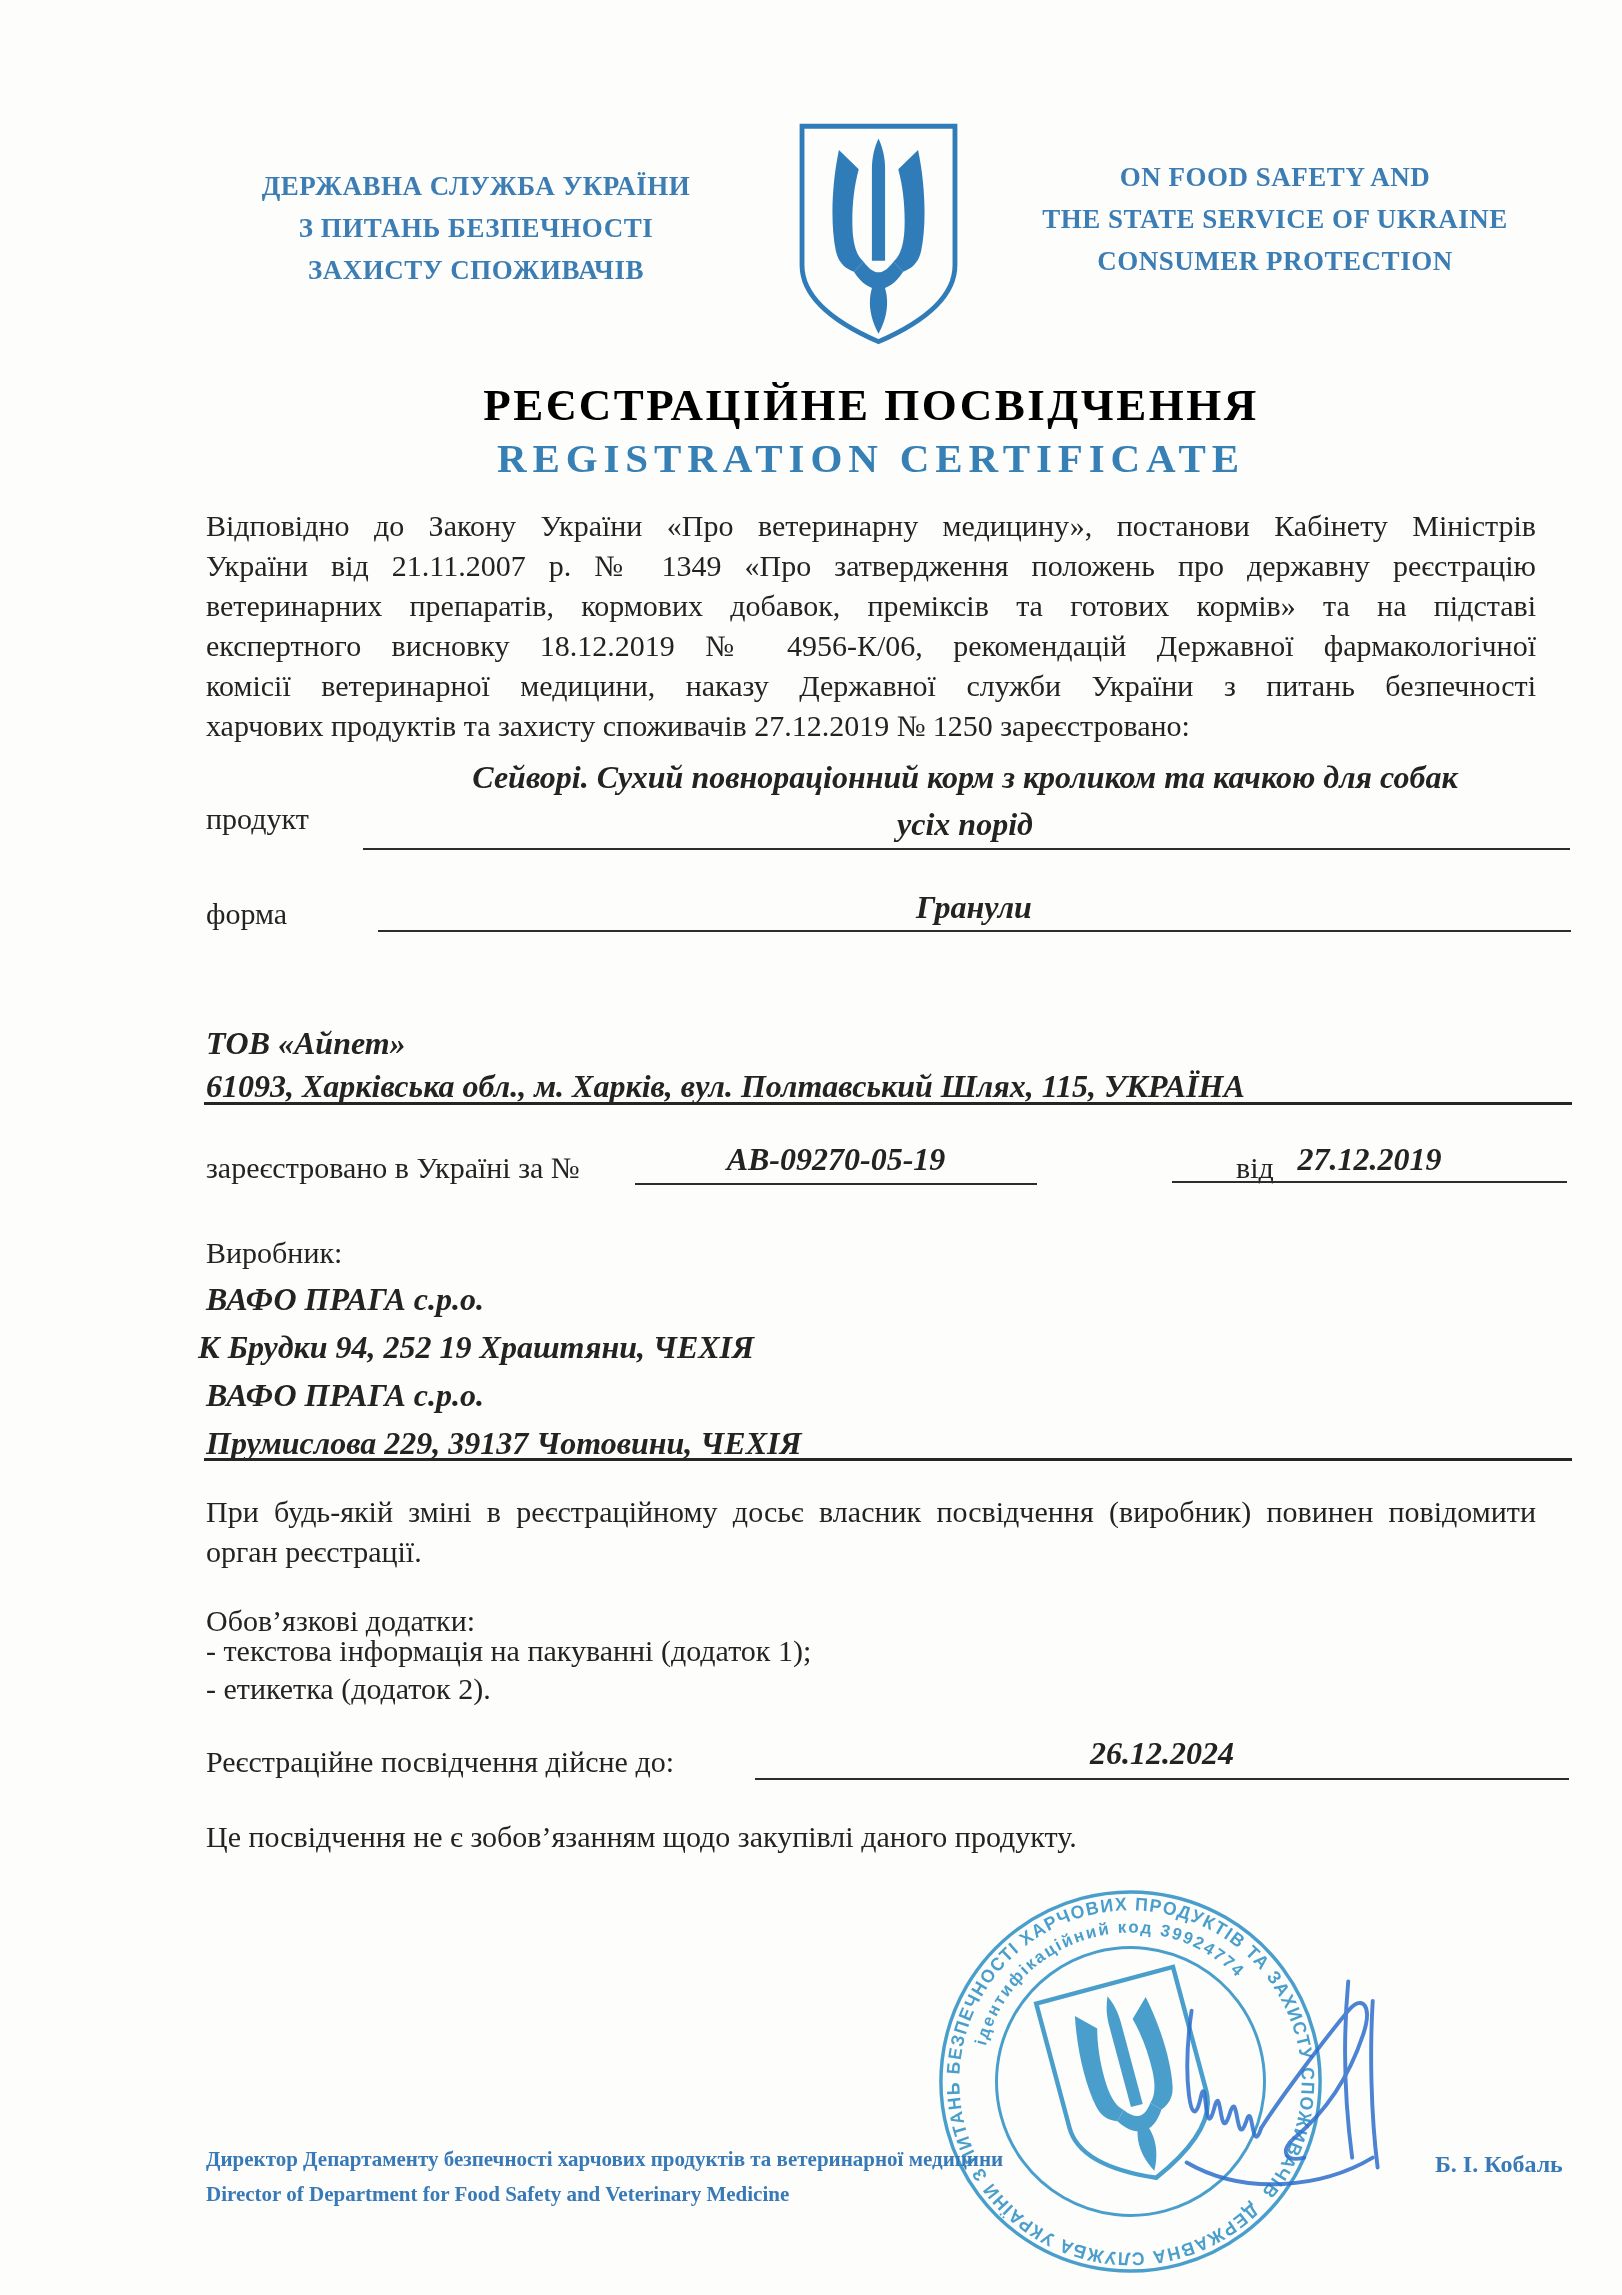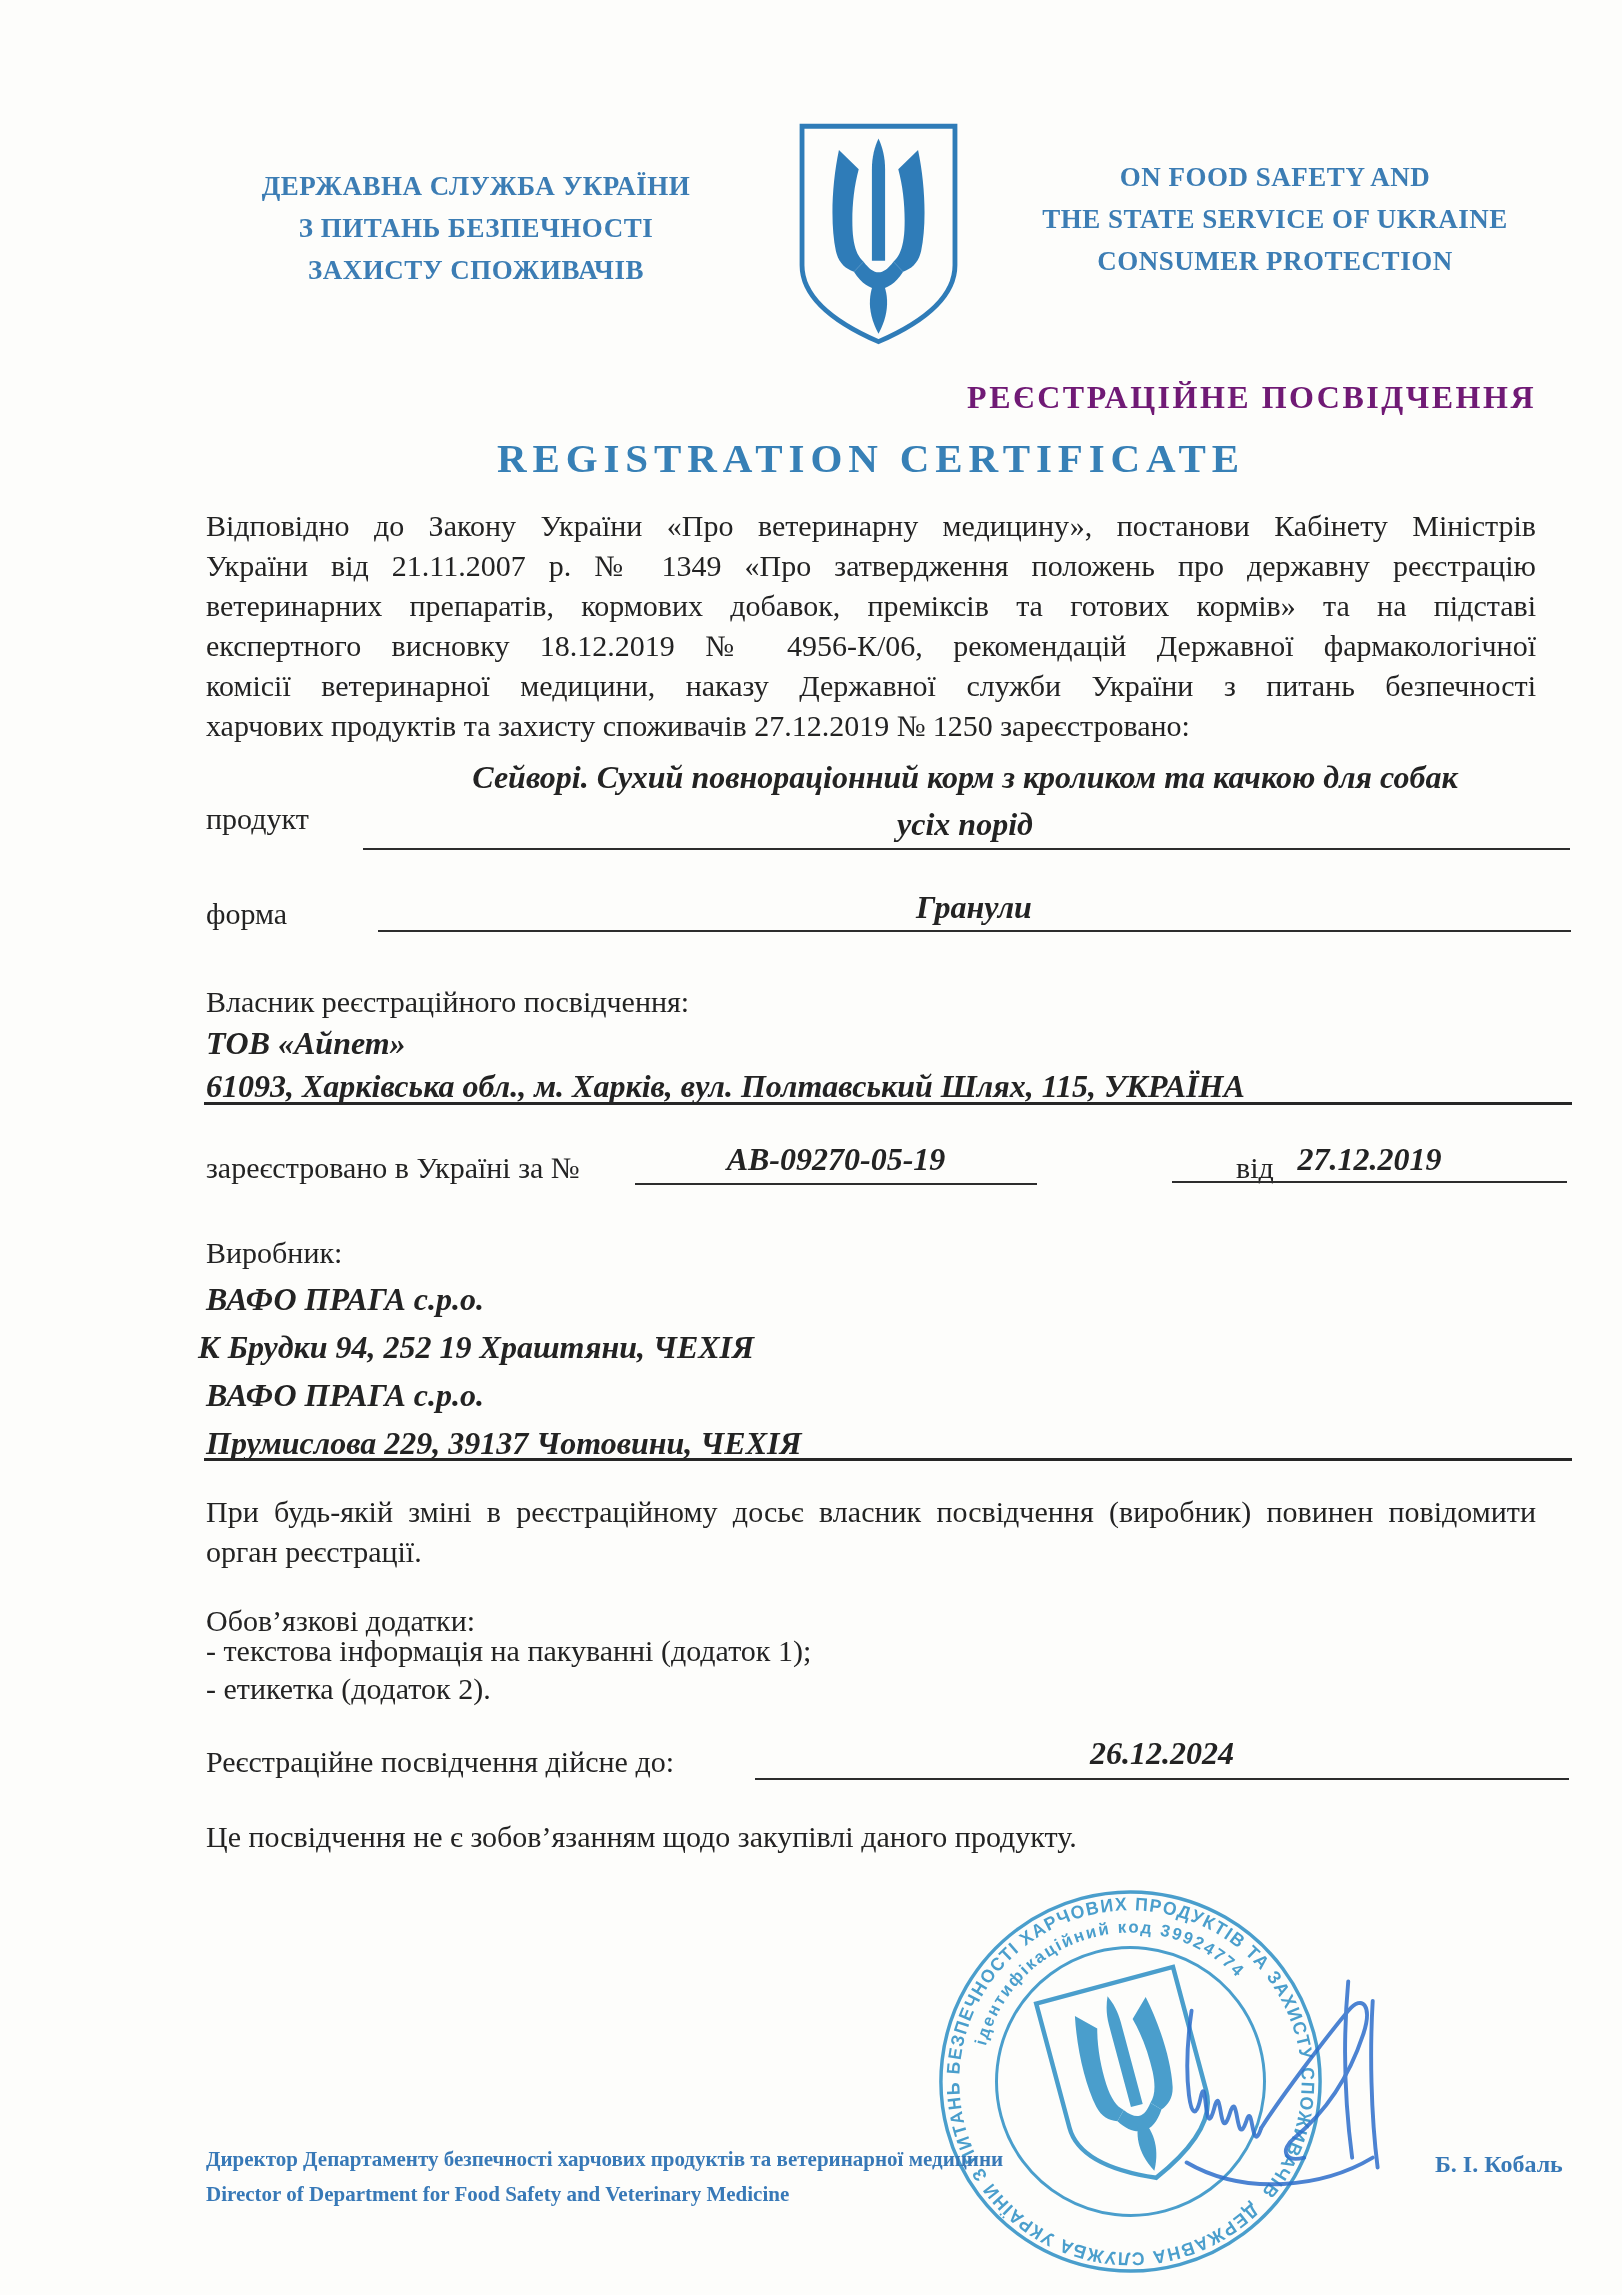--- a/index.html
+++ b/index.html
@@ -2,21 +2,21 @@
 <html style="font-size:7.8px"><head>
 <meta charset="utf-8">
 <style>
   html,body{margin:0;padding:0;background:#d9d9d9;}
   .page{position:relative;width:1623px;height:2295px;background:#fdfdfb;overflow:hidden;
         font-family:"Liberation Serif","DejaVu Serif",serif;color:#232323;}
   .abs{position:absolute;}
 
   
   .org{font-weight:bold;text-align:center;font-size:27px;line-height:42px;color:#3c7db4;letter-spacing:0.5px;}
-  .title-ua{font-weight:bold;color:#701a75;font-size:32px;letter-spacing:2.5px;text-align:right;white-space:nowrap;}
+  .title-ua{font-weight:bold;color:#000000;font-size:45px;letter-spacing:2.5px;text-align:center;white-space:nowrap;}
   .title-en{font-weight:bold;color:#3780b6;font-size:41px;letter-spacing:5.9px;text-align:center;white-space:nowrap;}
 
   
   .bt{font-size:30px;line-height:40px;}
   .just{text-align:justify;text-align-last:justify;}
   .center{text-align:center;}
   .val{font-size:32px;font-weight:bold;font-style:italic;white-space:nowrap;}
 
   .u-seg{border-bottom:2.9px solid #2d2d2d;}
   .rule{border-top:3.4px solid #262626;height:0;}
@@ -79,21 +79,20 @@
 
   <div class="abs bt" style="left:206px;top:799px;">продукт</div>
   <div class="abs val center" style="left:363px;top:759px;width:1204px;">Сейворі. Сухий повнораціонний корм з кроликом та качкою для собак</div>
   <div class="abs val center" style="left:363px;top:806px;width:1204px;">усіх порід</div>
   <div class="abs u-seg" style="left:363px;top:848px;width:1207px;height:0;"></div>
 
   <div class="abs bt" style="left:206px;top:894px;">форма</div>
   <div class="abs val center" style="left:378px;top:889px;width:1192px;">Гранули</div>
   <div class="abs u-seg" style="left:378px;top:930px;width:1193px;height:0;"></div>
 
-  <div class="abs bt" style="left:206px;top:982px;">Власник реєстраційного посвідчення:</div>
   <div class="abs val" style="left:206px;top:1025px;">ТОВ «Айпет»</div>
   <div class="abs val" style="left:206px;top:1068px;">61093, Харківська обл., м. Харків, вул. Полтавський Шлях, 115, УКРАЇНА</div>
   <div class="abs rule" style="left:204px;top:1102px;width:1368px;"></div>
 
   <div class="abs bt" style="left:206px;top:1148px;">зареєстровано в Україні за №</div>
   <div class="abs val center u-seg" style="left:635px;top:1141px;width:402px;padding-bottom:4.9px;">АВ-09270-05-19</div>
   <div class="abs bt" style="left:1236px;top:1148px;">від</div>
   <div class="abs val center u-seg" style="left:1172px;top:1141px;width:395px;padding-bottom:3px;">27.12.2019</div>
 
   <div class="abs bt" style="left:206px;top:1233px;">Виробник:</div>

